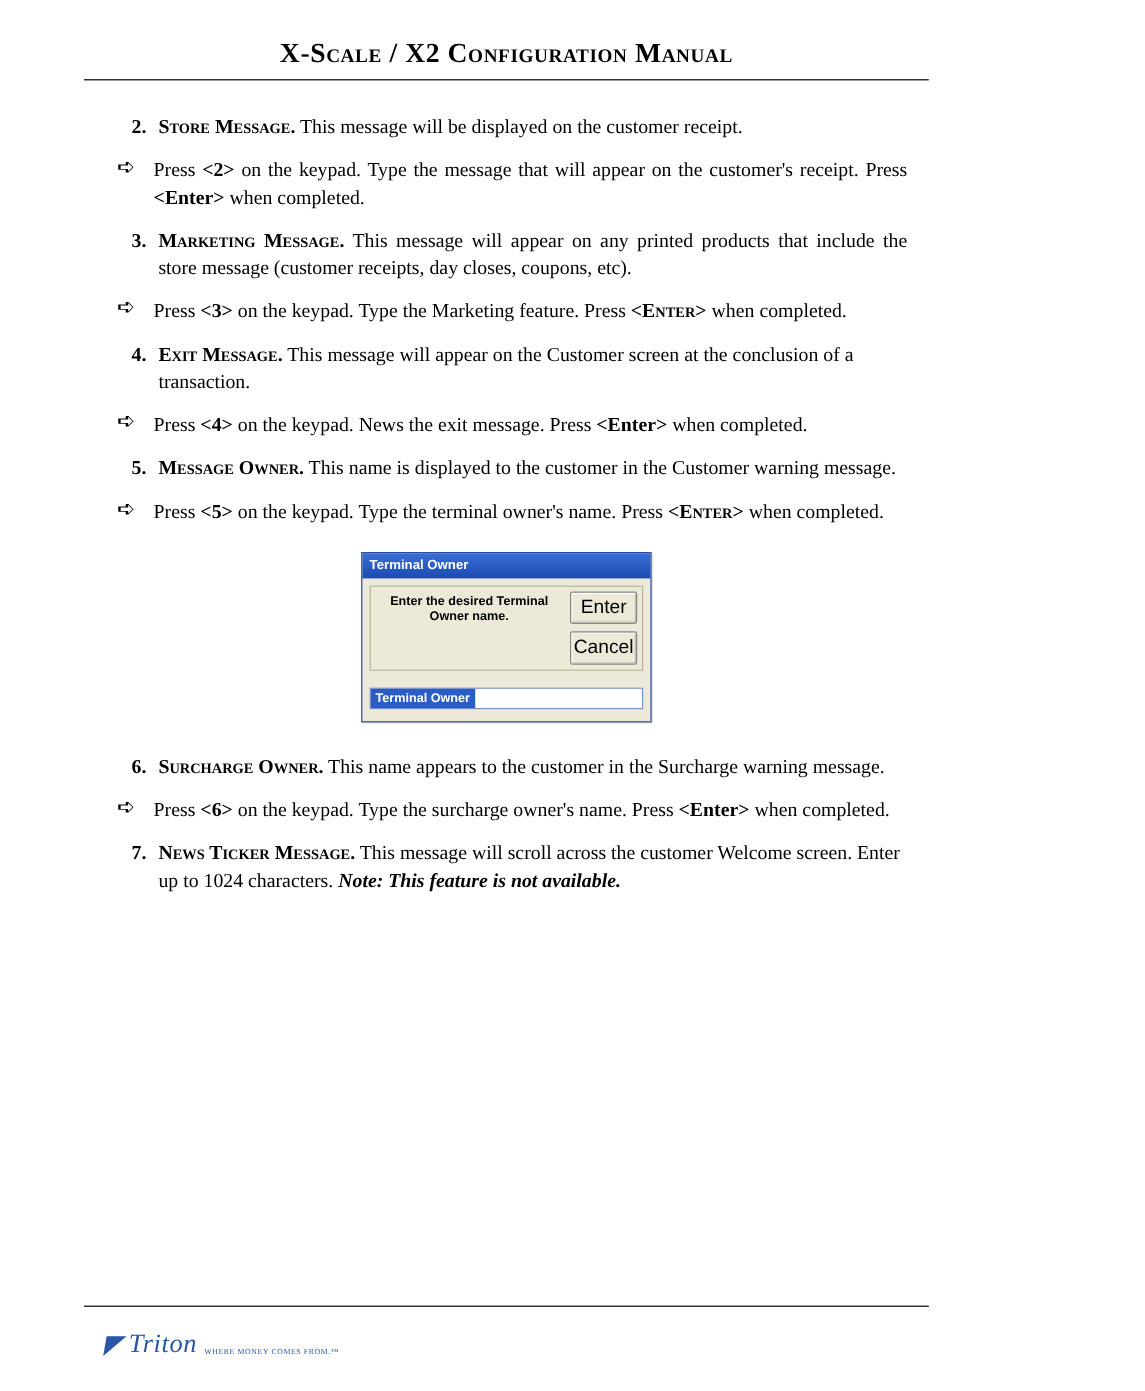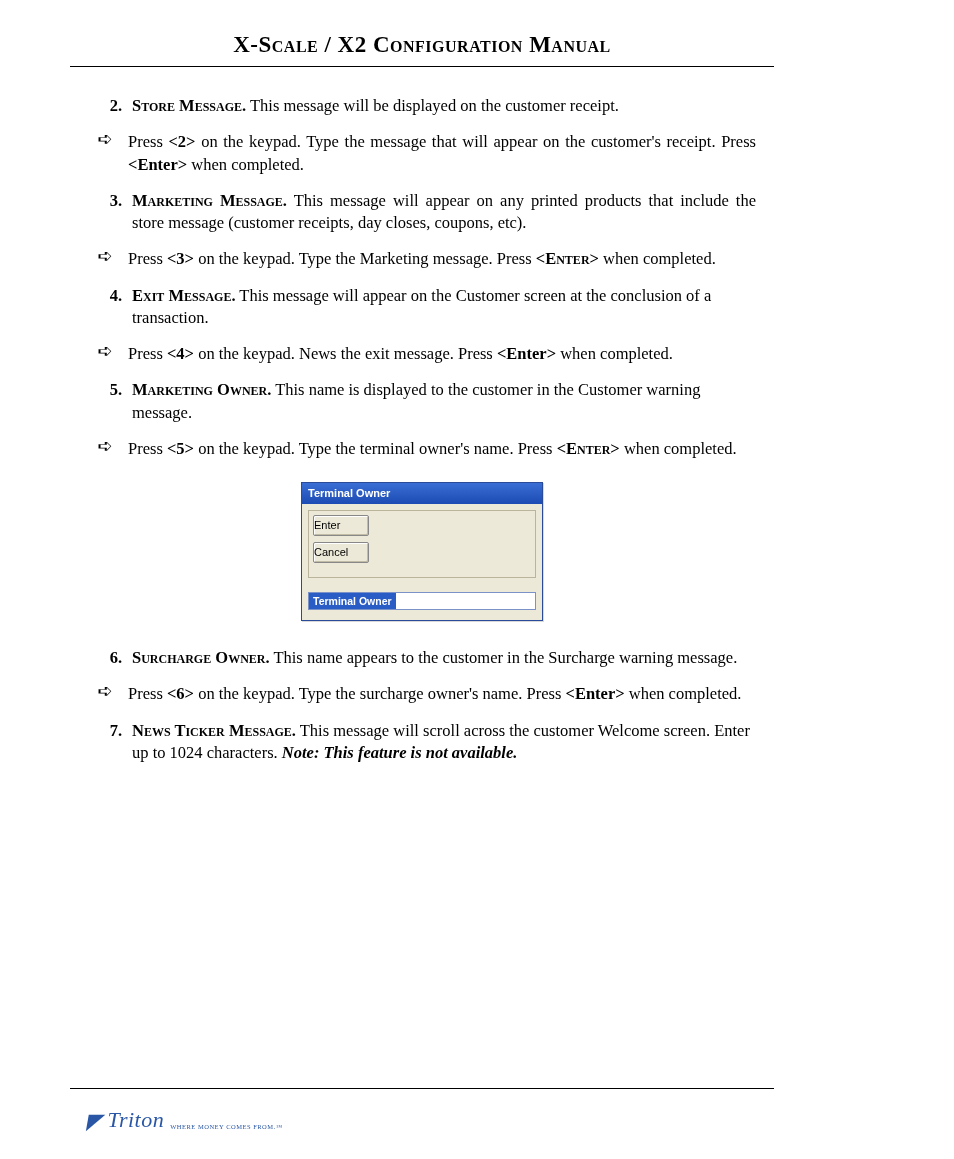--- a/index.html
+++ b/index.html
@@ -100,22 +100,23 @@
   .dialog-btns {
     width: 56px;
     display: flex;
     flex-direction: column;
     gap: 6px;
   }
   .win-btn {
     background: #ece9d8;
     border: 1px solid #888;
     border-radius: 2px;
-    font-size: 11px;
+    font-size: 16px;
     padding: 2px 0;
+    text-align: center;
     box-shadow: inset 1px 1px 0 #fff, inset -1px -1px 0 #c0bca6;
   }
   .dialog-field {
     margin-top: 14px;
     border: 1px solid #7a92c8;
     background: #fff;
     height: 16px;
     display: flex;
     align-items: center;
   }
@@ -196,55 +197,56 @@
 
     <div class="row">
       <div class="num">3.</div>
       <div class="body-col justify">
         <span class="scap">Marketing Message.</span><span>  This message will appear on any printed products that include the store message (customer receipts, day closes, coupons, etc).</span>
       </div>
     </div>
     <div class="row">
       <div class="arrow-col"><span>➪</span></div>
       <div class="body-col">
-        <span>Press </span><span class="b">&lt;3&gt;</span><span>  on the keypad.  Type the Marketing message.  Press </span><span class="b scap">&lt;Enter&gt;</span><span> when completed.</span>
+        <span>Press </span><span class="b">&lt;3&gt;</span><span>  on the keypad.  Type the Marketing feature.  Press </span><span class="b scap">&lt;Enter&gt;</span><span> when completed.</span>
       </div>
     </div>
 
     <div class="row">
       <div class="num">4.</div>
       <div class="body-col">
         <span class="scap">Exit Message.</span><span>   This message will appear on the Customer screen at the conclusion of a transaction.</span>
       </div>
     </div>
     <div class="row">
       <div class="arrow-col"><span>➪</span></div>
       <div class="body-col">
         <span>Press </span><span class="b">&lt;4&gt;</span><span> on the keypad.  News the exit message.  Press </span><span class="b">&lt;Enter&gt;</span><span> when completed.</span>
       </div>
     </div>
 
     <div class="row">
       <div class="num">5.</div>
       <div class="body-col">
-        <span class="scap">Marketing Owner.</span><span>  This name is displayed to the customer in the Customer warning message.</span>
+        <span class="scap">Message Owner.</span><span>  This name is displayed to the customer in the Customer warning message.</span>
       </div>
     </div>
     <div class="row">
       <div class="arrow-col"><span>➪</span></div>
       <div class="body-col">
         <span>Press </span><span class="b">&lt;5&gt;</span><span>  on the keypad.  Type the terminal owner's name.  Press </span><span class="b scap">&lt;Enter&gt;</span><span> when completed.</span>
       </div>
     </div>
 
     <div class="dialog-wrap">
       <div class="dialog">
         <div class="dialog-title">Terminal Owner</div>
         <div class="dialog-body">
           <div class="dialog-upper">
+            <div class="dialog-msg">Enter the desired Terminal Owner name.</div>
             <div class="dialog-btns">
               <div class="win-btn">Enter</div>
               <div class="win-btn">Cancel</div>
             </div>
           </div>
           <div class="dialog-field">
             <span class="dialog-field-label">Terminal Owner</span>
           </div>
         </div>
       </div>

